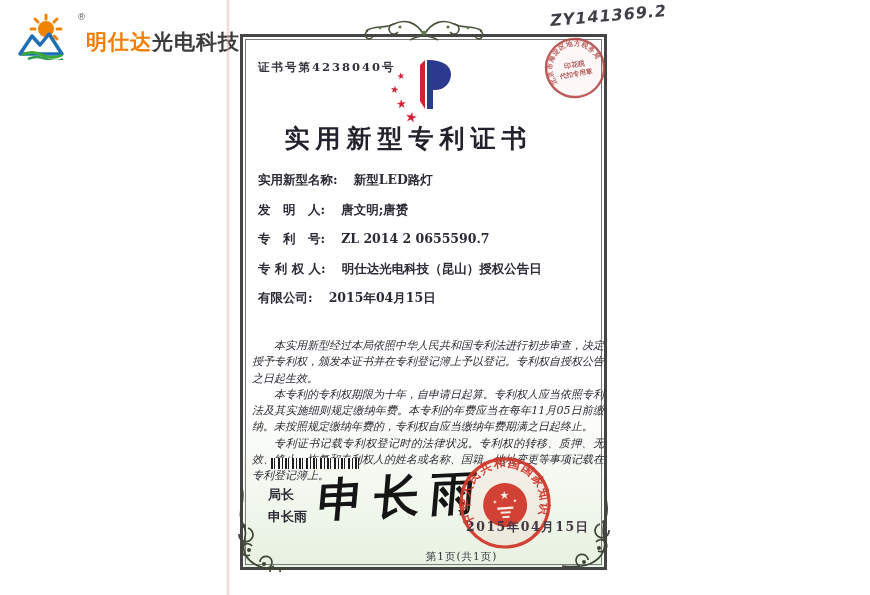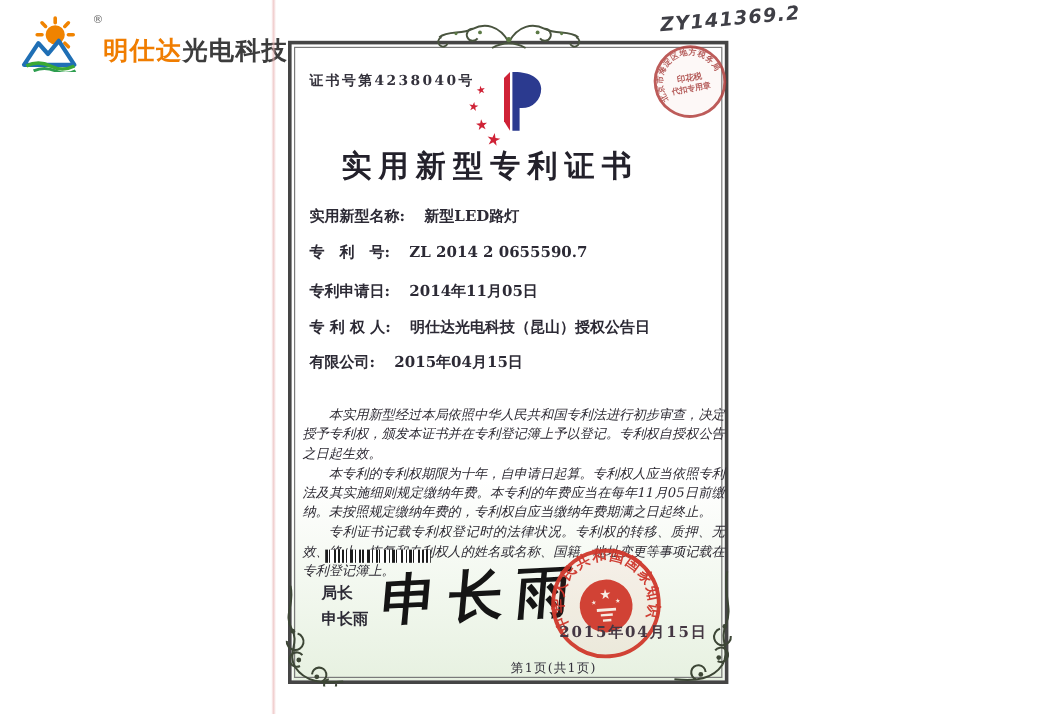--- a/index.html
+++ b/index.html
@@ -175,24 +175,24 @@
     </g>
   </svg>
 
   <div class="cert-title">实用新型专利证书</div>
 
   <div class="fields">
     <div class="frow">
       <span class="flabel">实用新型名称:</span><span class="fvalue">新型LED路灯</span>
     </div>
     <div class="frow">
+      <span class="flabel">发　明　人:</span><span class="fvalue">唐文明;唐赟</span>
+    </div>
+    <div class="frow">
       <span class="flabel">专　利　号:</span><span class="fvalue">ZL 2014 2 0655590.7</span>
-    </div>
-    <div class="frow" style="margin-top:4px;">
-      <span class="flabel">专利申请日:</span><span class="fvalue">2014年11月05日</span>
     </div>
     <div class="frow">
       <span class="flabel">专 利 权 人:</span><span class="fvalue">明仕达光电科技（昆山）授权公告日</span>
     </div>
     <div class="frow">
       <span class="flabel">有限公司:</span><span class="fvalue">2015年04月15日</span>
     </div>
   </div>
 
   <div class="body-text">

